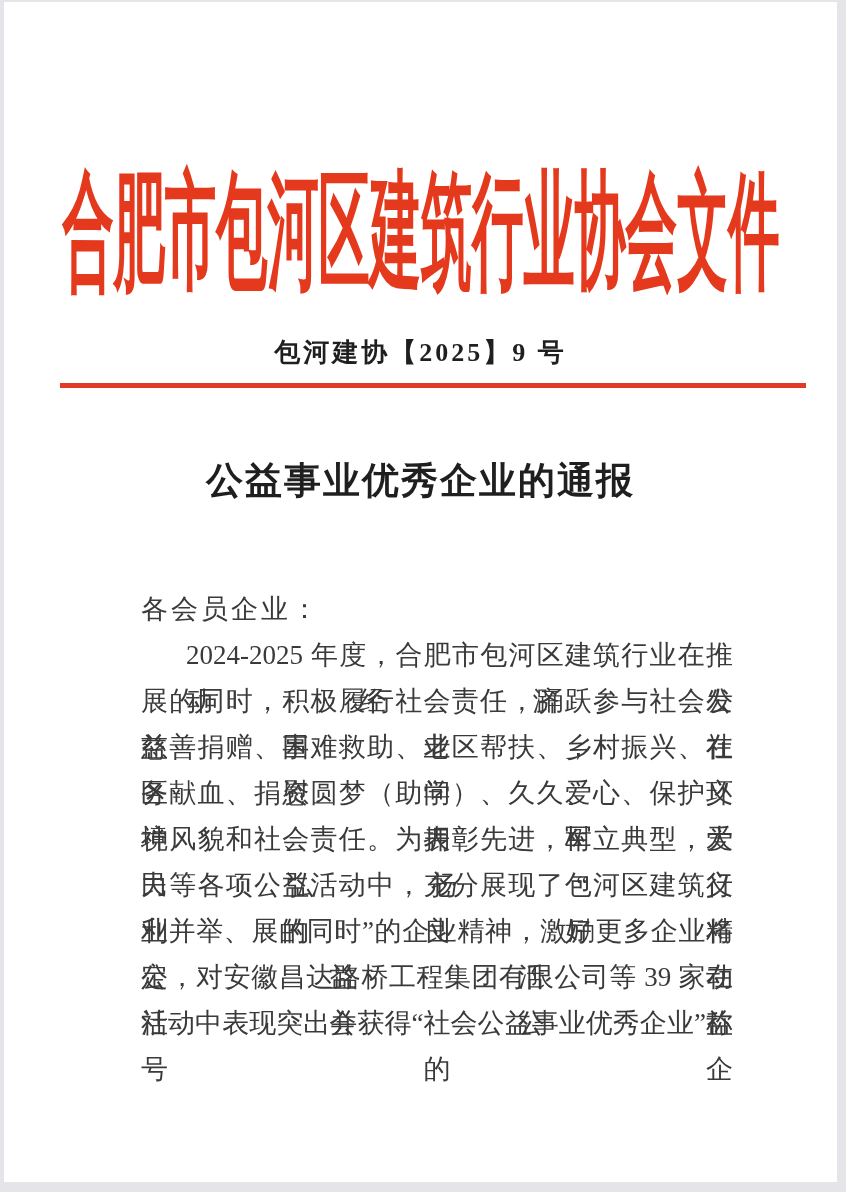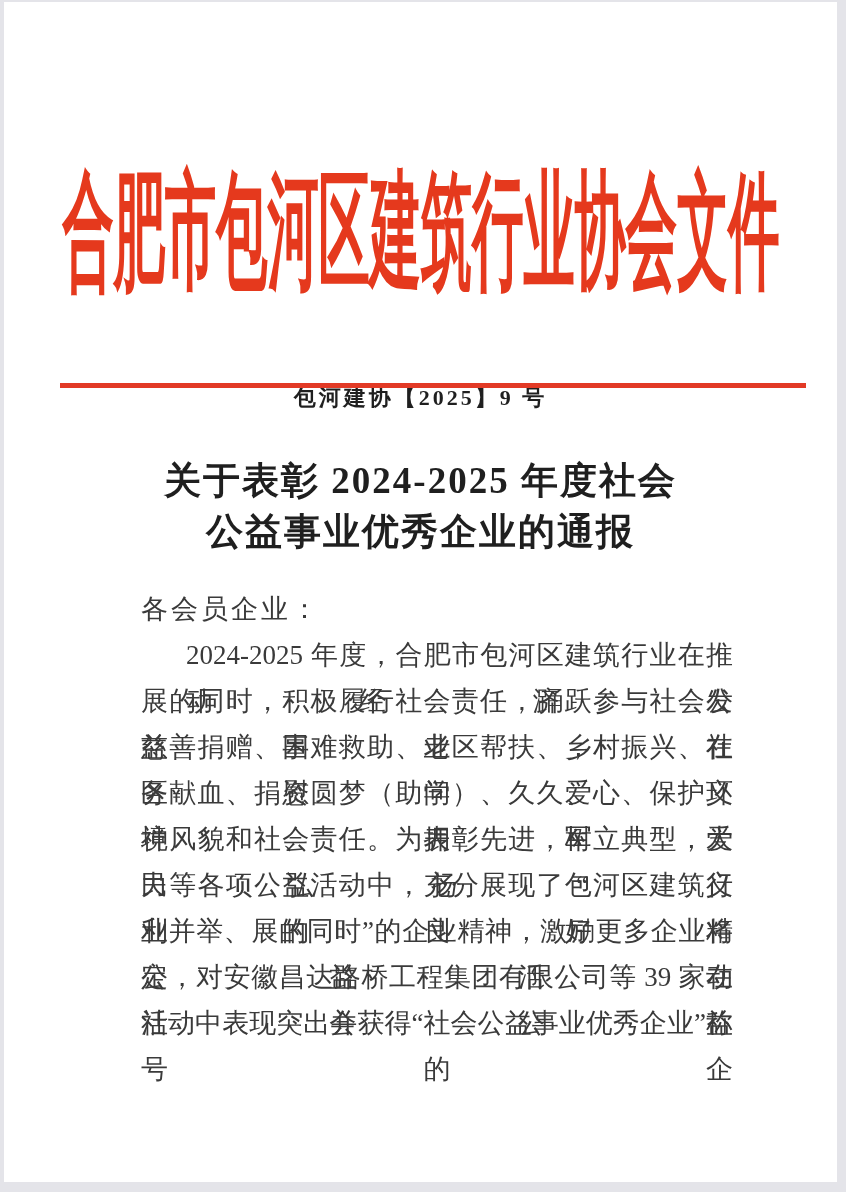--- a/index.html
+++ b/index.html
@@ -41,25 +41,24 @@
     white-space: nowrap;
     transform: scaleX(0.40);
     transform-origin: center center;
   }
   .doc-number {
     position: absolute;
     top: 333px;
     left: 0;
     width: 100%;
     text-align: center;
-    font-size: 22px;
+    font-size: 26px;
     font-weight: bold;
     letter-spacing: 3px;
     color: var(--text-dark, #1f1f1f);
-    margin-top: 48px;
   }
   .red-line {
     position: absolute;
     top: 381px;
     left: 56px;
     width: 746px;
     height: 5px;
     background: var(--line-red, #e23a26);
   }
   .doc-title {
@@ -106,21 +105,20 @@
 
   <div class="letterhead">
     <span class="letterhead-text">合肥市包河区建筑行业协会文件</span>
   </div>
 
   <div class="doc-number">包河建协【2025】9 号</div>
 
   <div class="red-line"></div>
 
   <div class="doc-title">
-    <div>关于表彰 2024-2025 年度社会</div>
     <div>公益事业优秀企业的通报</div>
   </div>
 
   <div class="body-text">
     <div class="salutation">各会员企业：</div>
     <div class="paragraph">
         <div class="body-line">2024-2025 年度，合肥市包河区建筑行业在推动经济发</div>
         <div class="body-line">展的同时，积极履行社会责任，踊跃参与社会公益事业，在</div>
         <div class="body-line">慈善捐赠、困难救助、老区帮扶、乡村振兴、社区慰问、义</div>
         <div class="body-line">务献血、捐资圆梦（助学）、久久爱心、保护环境、拥军爱</div>

